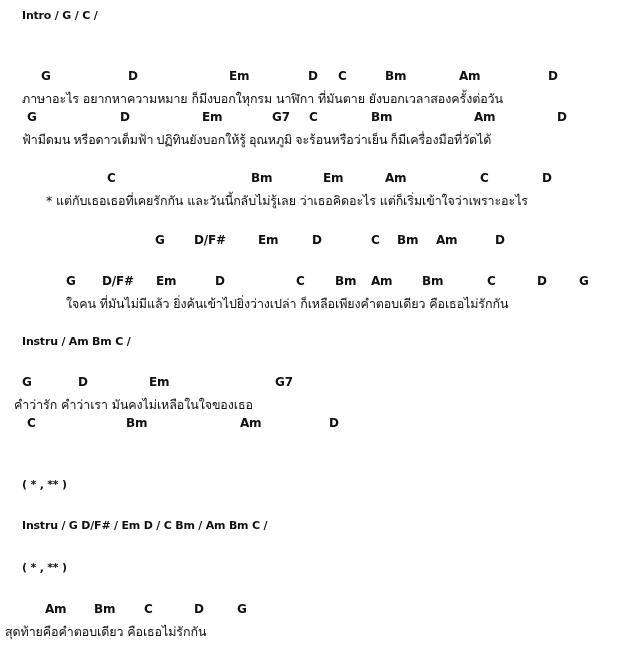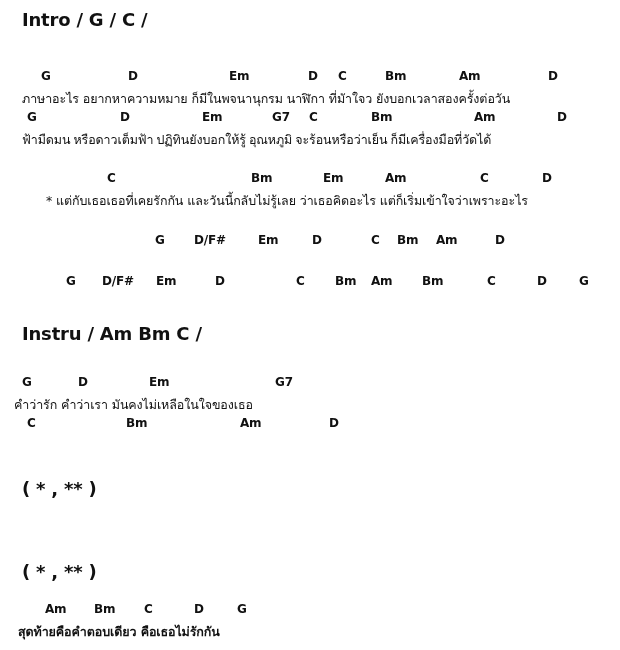--- a/index.html
+++ b/index.html
@@ -20,21 +20,21 @@
       height: 650px;
     }
     .line {
       position: absolute;
       left: 0;
       white-space: nowrap;
     }
     .heading {
       font-family: "DejaVu Sans", sans-serif;
       font-weight: bold;
-      font-size: 18px;
+      font-size: 11px;
       letter-spacing: -0.2px;
     }
     .chord-row {
       position: absolute;
       left: 0;
       width: 620px;
       height: 16px;
     }
     .chord {
       position: absolute;
@@ -61,21 +61,21 @@
   <div class="chord-row" style="top:69px;">
     <span class="chord" style="left:41px;">G</span>
     <span class="chord" style="left:128px;">D</span>
     <span class="chord" style="left:229px;">Em</span>
     <span class="chord" style="left:308px;">D</span>
     <span class="chord" style="left:338px;">C</span>
     <span class="chord" style="left:385px;">Bm</span>
     <span class="chord" style="left:459px;">Am</span>
     <span class="chord" style="left:548px;">D</span>
   </div>
-  <div class="line lyric" style="left:22px; top:89px;">ภาษาอะไร อยากหาความหมาย ก็มีในพจนานุกรม  นาฬิกา ที่มัาใจว ยังบอกเวลาสองครั้งต่อวัน</div>
+  <div class="line lyric" style="left:22px; top:89px;">ภาษาอะไร อยากหาความหมาย ก็มีงบอกใหุกรม  นาฬิกา ที่มันตาย ยังบอกเวลาสองครั้งต่อวัน</div>
 
   <div class="chord-row" style="top:110px;">
     <span class="chord" style="left:27px;">G</span>
     <span class="chord" style="left:120px;">D</span>
     <span class="chord" style="left:202px;">Em</span>
     <span class="chord" style="left:272px;">G7</span>
     <span class="chord" style="left:309px;">C</span>
     <span class="chord" style="left:371px;">Bm</span>
     <span class="chord" style="left:474px;">Am</span>
     <span class="chord" style="left:557px;">D</span>
@@ -109,45 +109,47 @@
     <span class="chord" style="left:156px;">Em</span>
     <span class="chord" style="left:215px;">D</span>
     <span class="chord" style="left:296px;">C</span>
     <span class="chord" style="left:335px;">Bm</span>
     <span class="chord" style="left:371px;">Am</span>
     <span class="chord" style="left:422px;">Bm</span>
     <span class="chord" style="left:487px;">C</span>
     <span class="chord" style="left:537px;">D</span>
     <span class="chord" style="left:579px;">G</span>
   </div>
+  <div class="line lyric" style="left:66px; top:294px;">ใจคน ที่มันไม่มีแล้ว  ยิ่งค้นเข้าไปยิ่งว่างเปล่า   ก็เหลือเพียงคำตอบเดียว คือเธอไม่รักกัน</div>
 
-  <div class="line heading" style="left:22px; top:323px;">Instru  / Am Bm C /</div>
+  <div class="line heading" style="left:22px; top:335px;">Instru  / Am Bm C /</div>
 
   <div class="chord-row" style="top:375px;">
     <span class="chord" style="left:22px;">G</span>
     <span class="chord" style="left:78px;">D</span>
     <span class="chord" style="left:149px;">Em</span>
     <span class="chord" style="left:275px;">G7</span>
   </div>
   <div class="line lyric" style="left:14px; top:395px;">คำว่ารัก คำว่าเรา มันคงไม่เหลือในใจของเธอ</div>
 
   <div class="chord-row" style="top:416px;">
     <span class="chord" style="left:27px;">C</span>
     <span class="chord" style="left:126px;">Bm</span>
     <span class="chord" style="left:240px;">Am</span>
     <span class="chord" style="left:329px;">D</span>
   </div>
 
   <div class="line heading" style="left:22px; top:478px;">( * , ** )</div>
 
+  <div class="line heading" style="left:22px; top:519px;">Instru  / G D/F# / Em D / C Bm / Am Bm C /</div>
 
   <div class="line heading" style="left:22px; top:561px;">( * , ** )</div>
 
   <div class="chord-row" style="top:602px;">
     <span class="chord" style="left:45px;">Am</span>
     <span class="chord" style="left:94px;">Bm</span>
     <span class="chord" style="left:144px;">C</span>
     <span class="chord" style="left:194px;">D</span>
     <span class="chord" style="left:237px;">G</span>
   </div>
-  <div class="line lyric" style="left:18px; top:622px;font-weight:bold;">สุดท้ายคือคำตอบเดียว คือเธอไม่รักกัน</div>
+  <div class="line lyric" style="left:5px; top:622px;">สุดท้ายคือคำตอบเดียว คือเธอไม่รักกัน</div>
 
 </div>
 
 </body></html>

